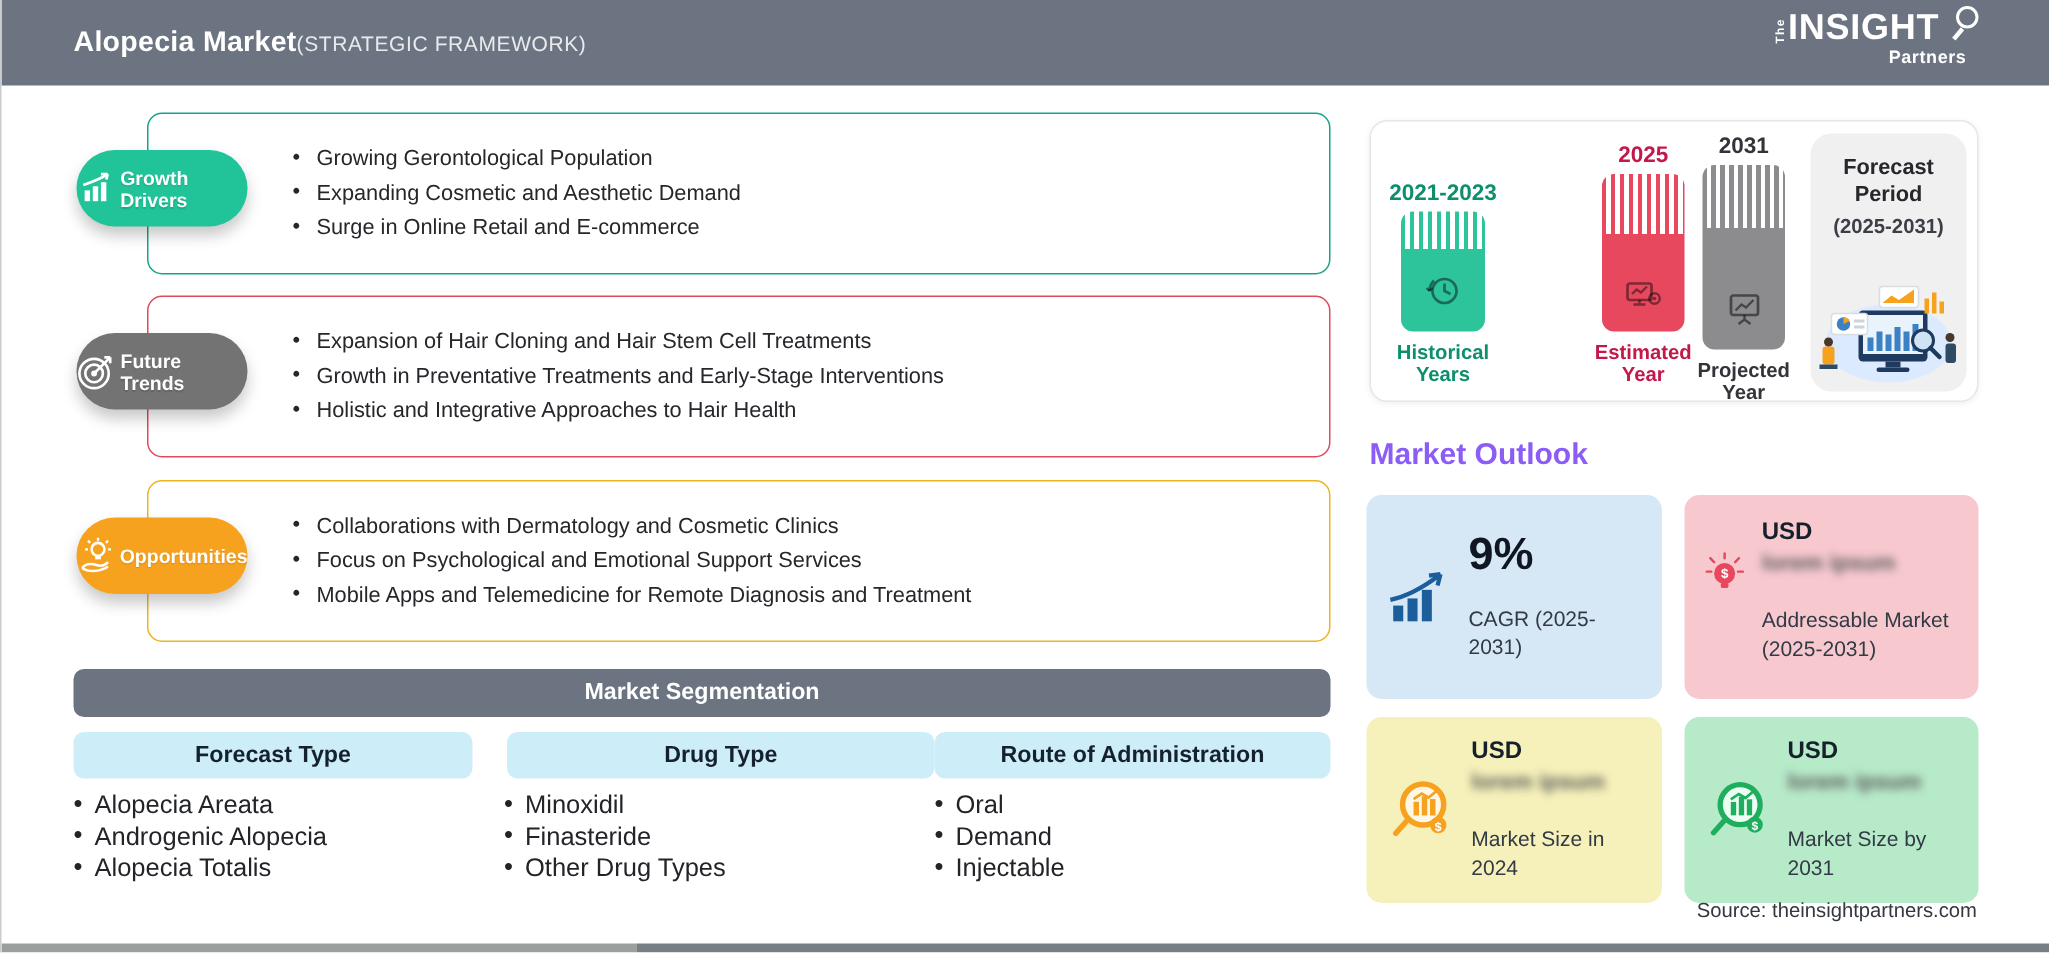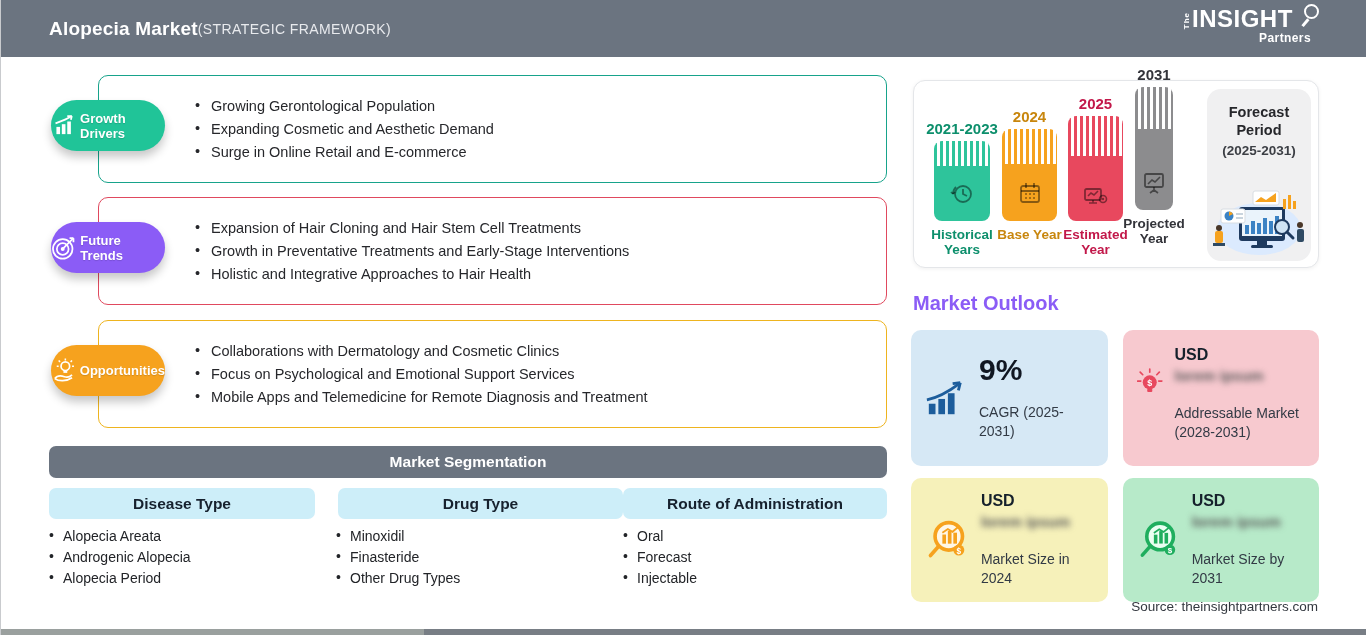--- a/index.html
+++ b/index.html
@@ -39,42 +39,42 @@
     position:absolute; left:-48px; top:24px; width:114px; height:51px;
     border-radius:34px 34px 34px 34px; display:flex; flex-direction:row;
     align-items:center; justify-content:center; gap:2px;
     box-shadow:0 6px 10px rgba(0,0,0,.22);
   }
   .pill-label { color:#fff; font-size:13px; font-weight:bold; text-shadow:0 1px 1px rgba(0,0,0,.15); }
   .box-growth   { top:75px;  border:1.6px solid #17a38b; }
   .box-trends   { top:197px; border:1.6px solid #e0495e; }
   .box-opps     { top:320px; border:1.6px solid #eeb41f; }
   .pill-growth  { background:#20c498; }
-  .pill-trends  { background:#8b5cf6; }
+  .pill-trends  { background:#737373; }
   .pill-opps    { background:#f6a21e; }
 
   
   .seg-bar {
     position:absolute; left:48px; top:446px; width:838px; height:32px;
     background:#6b7480; border-radius:7px; color:#fff; font-weight:bold;
     font-size:15.5px; display:flex; align-items:center; justify-content:center;
   }
   .seg-col-header {
     position:absolute; top:488px; height:31px; background:#cdeef9; border-radius:7px;
     color:#16212e; font-weight:bold; font-size:15.5px;
     display:flex; align-items:center; justify-content:center;
   }
   .seg-h1 { left:48px;  width:266px; }
   .seg-h2 { left:337px; width:285px; }
   .seg-h3 { left:622px; width:264px; }
   .seg-list { position:absolute; top:524px; list-style:none; }
   .seg-l1 { left:48px; }
   .seg-l2 { left:335px; }
   .seg-l3 { left:622px; }
-  .seg-list li { font-size:14px; color:#222428; margin:4px 0; padding-left:14px; position:relative; line-height:17px; }
+  .seg-list li { font-size:17px; color:#222428; margin:4px 0; padding-left:14px; position:relative; line-height:17px; }
   .seg-list li::before { content:"•"; position:absolute; left:0; top:-1px; }
 
   
   .tl-card {
     position:absolute; left:912px; top:80px; width:406px; height:188px;
     background:#fff; border:1px solid #e4e6e9; border-radius:12px;
     box-shadow:0 1px 4px rgba(0,0,0,.06);
   }
   .tl-bar { position:absolute; }
   .tl-year { position:absolute; left:50%; transform:translateX(-50%); top:-21px; font-size:15px; font-weight:bold; white-space:nowrap; }
@@ -180,85 +180,73 @@
     </div>
     <ul>
       <li>Collaborations with Dermatology and Cosmetic Clinics</li>
       <li>Focus on Psychological and Emotional Support Services</li>
       <li>Mobile Apps and Telemedicine for Remote Diagnosis and Treatment</li>
     </ul>
   </div>
 
   <div class="seg-bar">Market Segmentation</div>
 
-  <div class="seg-col-header seg-h1">Disease Type</div>
+  <div class="seg-col-header seg-h1">Forecast Type</div>
   <div class="seg-col-header seg-h2">Drug Type</div>
   <div class="seg-col-header seg-h3">Route of Administration</div>
 
   <ul class="seg-list seg-l1">
     <li>Alopecia Areata</li>
     <li>Androgenic Alopecia</li>
-    <li>Alopecia Period</li>
+    <li>Alopecia Totalis</li>
   </ul>
   <ul class="seg-list seg-l2">
     <li>Minoxidil</li>
     <li>Finasteride</li>
     <li>Other Drug Types</li>
   </ul>
   <ul class="seg-list seg-l3">
     <li>Oral</li>
-    <li>Forecast</li>
+    <li>Demand</li>
     <li>Injectable</li>
   </ul>
 
   <div class="tl-card">
 
     <div class="tl-bar" style="left:20px; bottom:46px; width:56px; --c:#2ec49b;">
       <div class="tl-year" style="color:#0d8f6c;">2021-2023</div>
       <div class="tl-stripes" style="height:25px;"></div>
       <div class="tl-body" style="height:55px;">
         <svg width="26" height="26" viewBox="0 0 26 26">
           <circle cx="14" cy="13" r="8" stroke="rgba(0,0,0,.45)" stroke-width="1.8" fill="none"></circle>
           <path d="M14 8 v5 l4 2" stroke="rgba(0,0,0,.45)" stroke-width="1.8" fill="none"></path>
           <path d="M4 13 a10 10 0 0 1 3 -7" stroke="rgba(0,0,0,.45)" stroke-width="1.8" fill="none"></path>
           <path d="M4 13 l-2 -2 m2 2 l2 -2" stroke="rgba(0,0,0,.45)" stroke-width="1.6" fill="none"></path>
         </svg>
       </div>
       <div class="tl-label" style="color:#0d8f6c;">Historical Years</div>
     </div>
 
-    <div class="tl-bar" style="left:88px; bottom:46px; width:55px; --c:#f6a21e;">
-      <div class="tl-year" style="color:#c8860d;">2024</div>
-      <div class="tl-stripes" style="height:35px;"></div>
-      <div class="tl-body" style="height:57px;">
-        <svg width="26" height="26" viewBox="0 0 26 26">
-          <rect x="4" y="5" width="18" height="16" rx="2" stroke="rgba(0,0,0,.45)" stroke-width="1.8" fill="none"></rect>
-          <path d="M4 10 h18 M9 2 v5 M17 2 v5" stroke="rgba(0,0,0,.45)" stroke-width="1.8" fill="none"></path>
-          <path d="M8 13 h2 M12 13 h2 M16 13 h2 M8 17 h2 M12 17 h2 M16 17 h2" stroke="rgba(0,0,0,.45)" stroke-width="1.6"></path>
-        </svg>
-      </div>
-      <div class="tl-label" style="color:#c8860d;">Base Year</div>
-    </div>
 
     <div class="tl-bar" style="left:154px; bottom:46px; width:55px; --c:#e8485e;">
       <div class="tl-year" style="color:#c2184a;">2025</div>
       <div class="tl-stripes" style="height:40px;"></div>
       <div class="tl-body" style="height:65px;">
         <svg width="28" height="24" viewBox="0 0 28 24">
           <rect x="3" y="6" width="16" height="11" rx="1.5" stroke="rgba(0,0,0,.45)" stroke-width="1.8" fill="none"></rect>
           <path d="M7 20 h8 M11 17 v3" stroke="rgba(0,0,0,.45)" stroke-width="1.6"></path>
           <path d="M6 13 l3 -3 l3 2 l4 -4" stroke="rgba(0,0,0,.45)" stroke-width="1.6" fill="none"></path>
           <circle cx="21" cy="16" r="3.5" stroke="rgba(0,0,0,.45)" stroke-width="1.6" fill="none"></circle>
           <circle cx="21" cy="16" r="1.2" fill="rgba(0,0,0,.45)"></circle>
         </svg>
       </div>
       <div class="tl-label" style="color:#c2184a;">Estimated Year</div>
     </div>
 
-    <div class="tl-bar" style="left:221px; bottom:57px; width:38px; --c:#8c8c8e;">
+    <div class="tl-bar" style="left:221px; bottom:34px; width:55px; --c:#8c8c8e;">
       <div class="tl-year" style="color:#33343a;">2031</div>
       <div class="tl-stripes" style="height:42px;"></div>
       <div class="tl-body" style="height:81px;">
         <svg width="26" height="26" viewBox="0 0 26 26">
           <rect x="4" y="4" width="18" height="13" rx="1.5" stroke="rgba(0,0,0,.5)" stroke-width="1.8" fill="none"></rect>
           <path d="M7 14 l4 -4 l3 2 l5 -5" stroke="rgba(0,0,0,.5)" stroke-width="1.6" fill="none"></path>
           <path d="M13 17 v3 M13 20 l-4 3 M13 20 l4 3" stroke="rgba(0,0,0,.5)" stroke-width="1.6" fill="none"></path>
         </svg>
       </div>
       <div class="tl-label" style="color:#33343a;">Projected Year</div>
@@ -319,21 +307,21 @@
   <div class="ocard ocard-pink">
     <svg width="40" height="46" viewBox="0 0 40 46" style="margin-top:14px;">
       <circle cx="20" cy="22" r="11" fill="#e8485e"></circle>
       <rect x="16" y="32" width="8" height="5" rx="1.5" fill="#e8485e"></rect>
       <path d="M20 6 v-5 M9 10 l-4 -4 M31 10 l4 -4 M6 20 h-5 M34 20 h5" stroke="#e8485e" stroke-width="2.6" stroke-linecap="round"></path>
       <text x="20" y="27" text-anchor="middle" font-size="14" font-weight="bold" fill="#fff" font-family="Liberation Sans, sans-serif">$</text>
     </svg>
     <div class="ocard-text">
       <div class="ocard-usd">USD</div>
       <div class="blurred">lorem ipsum</div>
-      <div class="ocard-caption">Addressable Market (2028-2031)</div>
+      <div class="ocard-caption">Addressable Market (2025-2031)</div>
     </div>
   </div>
 
   <div class="ocard ocard-yellow">
     <svg width="48" height="48" viewBox="0 0 48 48">
       <circle cx="26" cy="20" r="15" stroke="#f6a21e" stroke-width="4" fill="#fff7e6"></circle>
       <rect x="19" y="18" width="4" height="10" fill="#f6a21e"></rect>
       <rect x="25" y="14" width="4" height="14" fill="#f6a21e"></rect>
       <rect x="31" y="16" width="4" height="12" fill="#f6a21e"></rect>
       <path d="M19 16 l6 -4 l5 3 l6 -5" stroke="#f6a21e" stroke-width="2" fill="none"></path>

